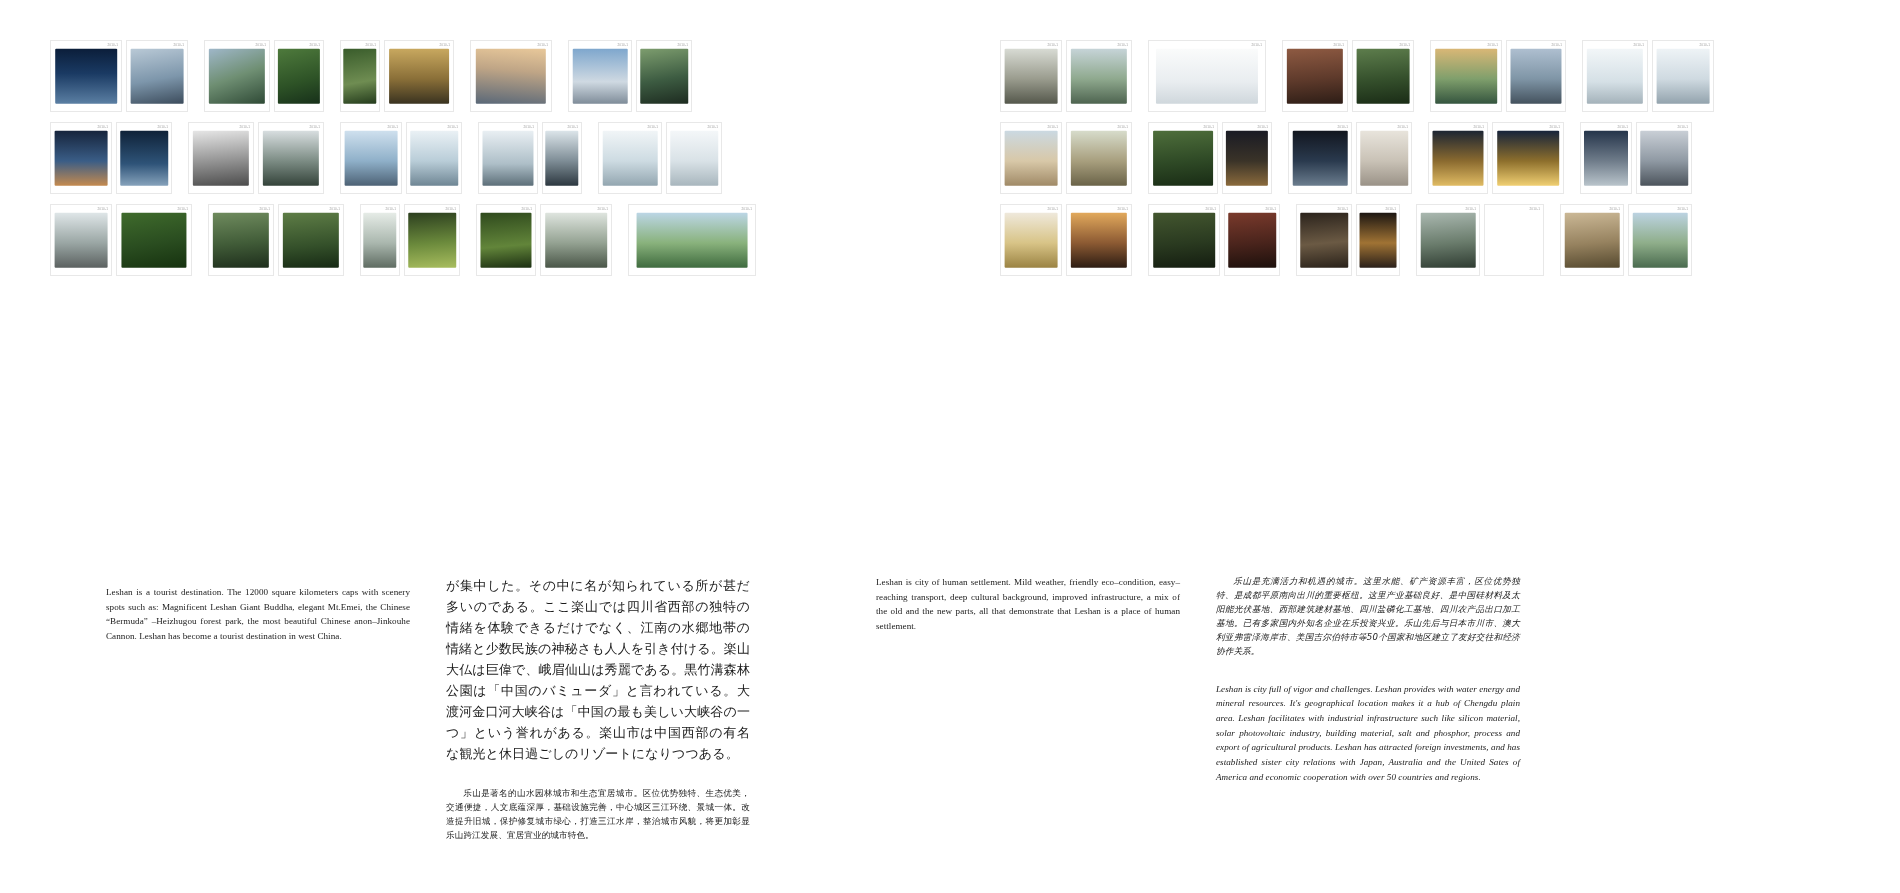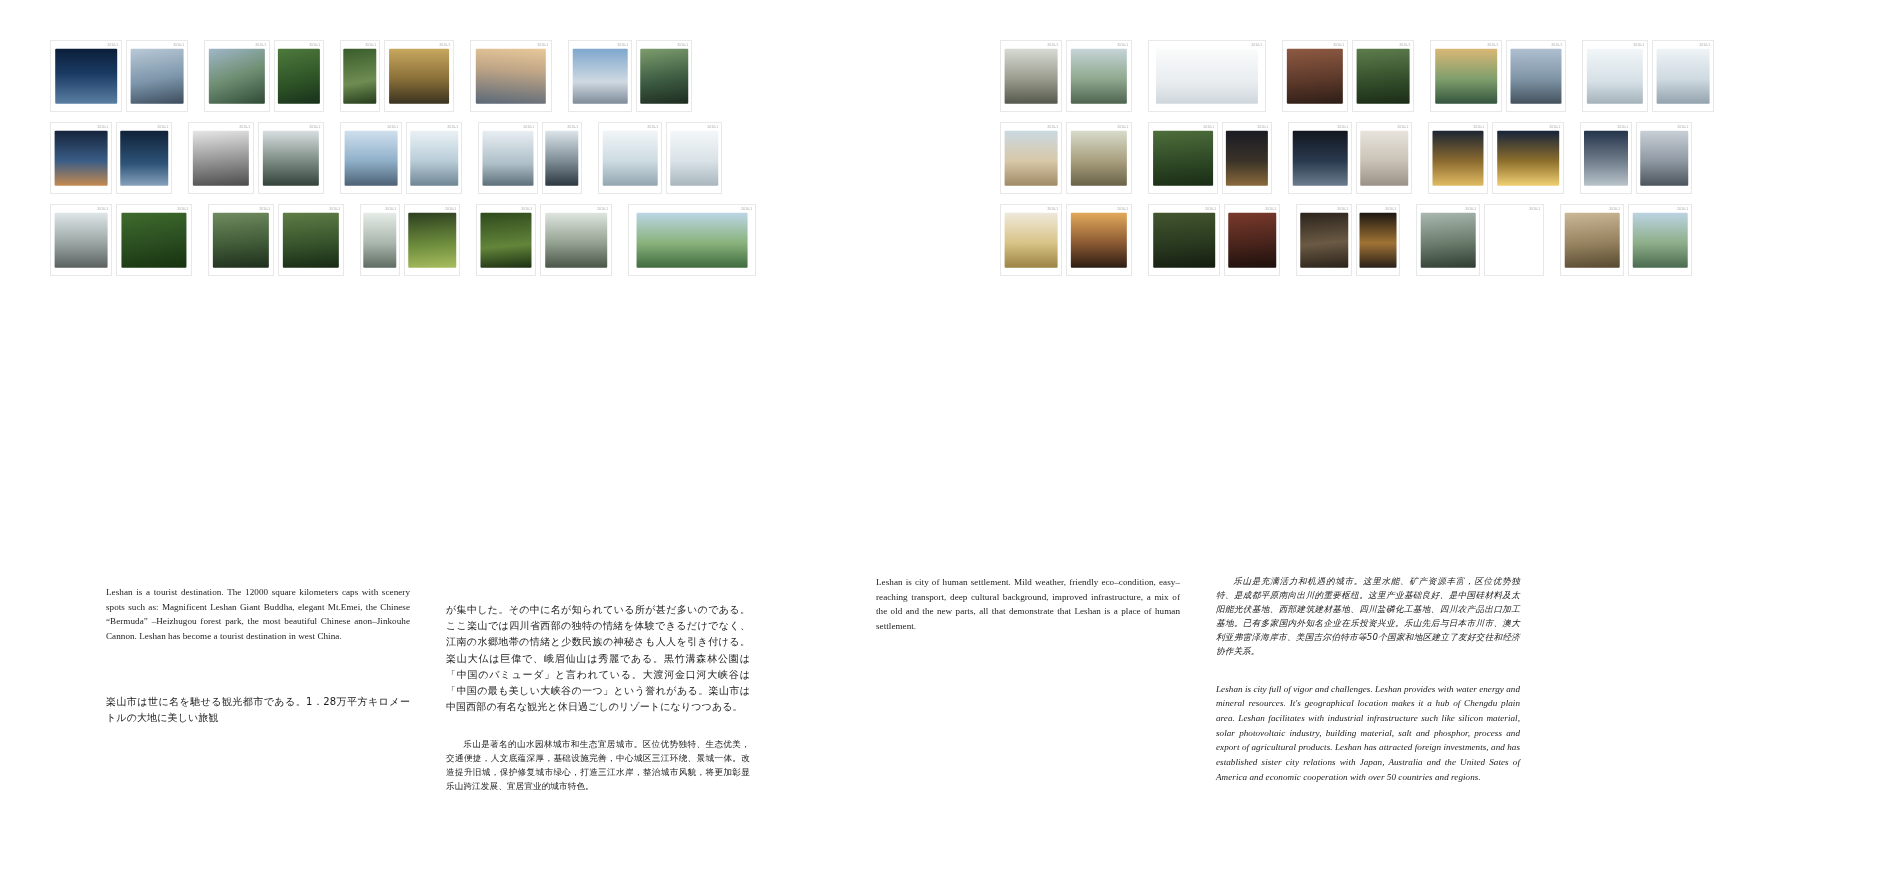--- a/index.html
+++ b/index.html
@@ -89,21 +89,21 @@
     line-height: 1.62;
     text-align: justify;
   }
   .col.c1 { margin-left: 88px; width: 340px; }
   .col.c2 { width: 340px; margin-left: 0px; }
   .col.c3 { width: 340px; margin-left: 90px; }
   .col.c4 { width: 340px; margin-left: 0px; font-style: italic; }
 
   .p { margin: 0 0 13px 0; }
   .p.cn { text-indent: 2em; font-family: "DejaVu Sans", sans-serif; font-size: 8.6px; letter-spacing: 0.1px; }
-  .p.jp { text-indent: 1em; font-family: "DejaVu Sans", sans-serif; font-size: 10px; letter-spacing: 0.1px; margin-top: 27px; }
+  .p.jp { text-indent: 1em; font-family: "DejaVu Sans", sans-serif; font-size: 13px; letter-spacing: 0.1px; }
   .p.en { font-family: "Liberation Serif", serif; font-size: 9.1px; letter-spacing: 0.05px; }
   .p.noind { text-indent: 0; }
   .spacer-sm { height: 10px; }
 </style>
 </head>
 <body>
 
 <div class="page">
 
   <div class="spread">
@@ -376,21 +376,20 @@
         </div>
       </div>
   </div>
 
   <div class="textzone">
 
     <div class="col c1">
       <div class="spacer-sm"></div>
       <p class="p en">Leshan is a tourist destination. The 12000 square kilometers caps with scenery spots such as: Magnificent Leshan Giant Buddha, elegant Mt.Emei, the Chinese “Bermuda” –Heizhugou forest park, the most beautiful Chinese anon–Jinkouhe Cannon. Leshan has become a tourist destination in west China.</p>
       <div class="spacer-sm"></div>
-      <p class="p jp noind">楽山市は世に名を馳せる観光都市である。1．28万平方キロメートルの大地に美しい旅観</p>
     </div>
 
     <div class="col c2">
       <p class="p jp noind">が集中した。その中に名が知られている所が甚だ多いのである。ここ楽山では四川省西部の独特の情緒を体験できるだけでなく、江南の水郷地帯の情緒と少数民族の神秘さも人人を引き付ける。楽山大仏は巨偉で、峨眉仙山は秀麗である。黒竹溝森林公園は「中国のバミューダ」と言われている。大渡河金口河大峡谷は「中国の最も美しい大峡谷の一つ」という誉れがある。楽山市は中国西部の有名な観光と休日過ごしのリゾートになりつつある。</p>
       <div class="spacer-sm"></div>
       <p class="p cn">乐山是著名的山水园林城市和生态宜居城市。区位优势独特、生态优美，交通便捷，人文底蕴深厚，基础设施完善，中心城区三江环绕、景城一体。改造提升旧城，保护修复城市绿心，打造三江水岸，整治城市风貌，将更加彰显乐山跨江发展、宜居宜业的城市特色。</p>
     </div>
 
     <div class="col c3">
       <p class="p en">Leshan is city of human settlement. Mild weather, friendly eco–condition, easy–reaching transport, deep cultural background, improved infrastructure, a mix of the old and the new parts, all that demonstrate that Leshan is a place of human settlement.</p>

